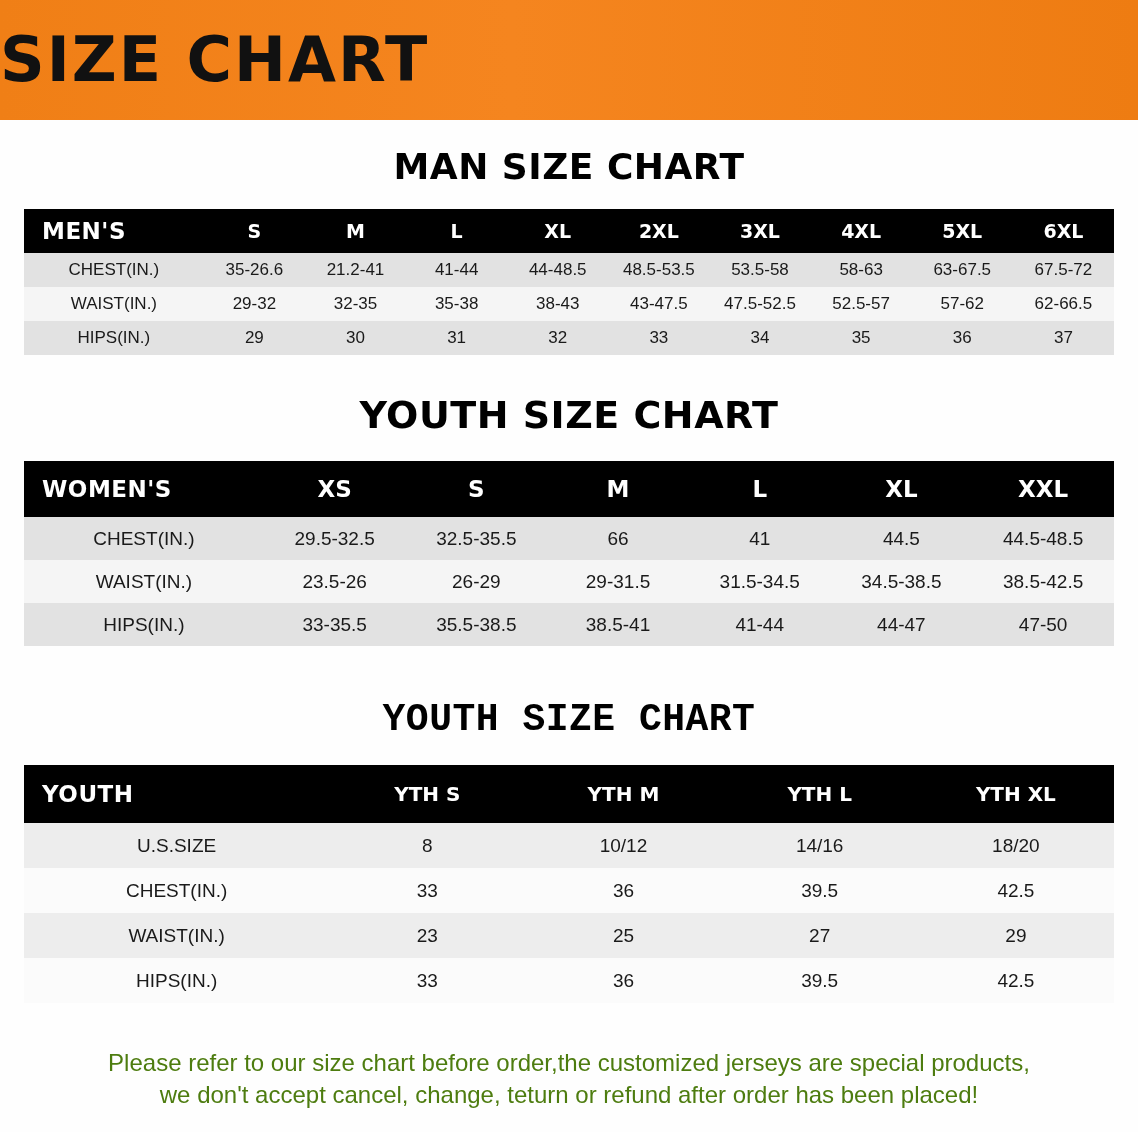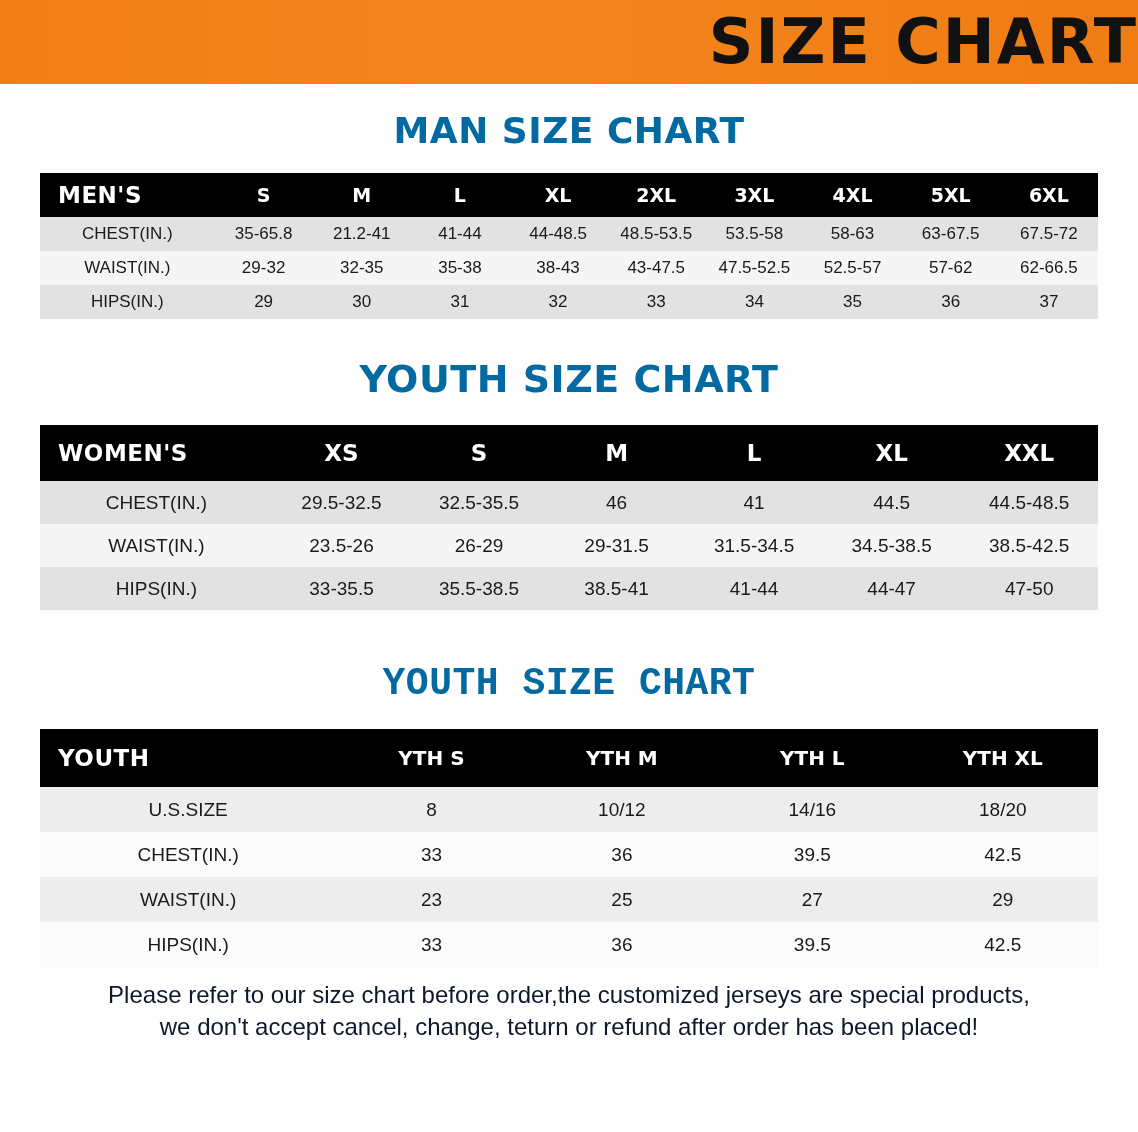--- a/index.html
+++ b/index.html
@@ -17,52 +17,52 @@
 
   .page {
     width: 1138px;
     height: 1132px;
     position: relative;
     background: #fefefe;
   }
 
   
   .banner {
-    height: 84px;
+    height: 120px;
     background: linear-gradient(90deg, #f07f16 0%, #f5851f 45%, #ee7c12 100%);
     display: flex;
     align-items: center;
-    justify-content: flex-end;
+    justify-content: flex-start;
   }
   .banner-title {
     font-family: "DejaVu Sans", sans-serif;
     font-weight: bold;
     font-size: 62px;
     letter-spacing: 2px;
     color: #111111;
     line-height: 1;
     text-align: center;
   }
 
   
   .section-title {
     text-align: center;
     font-family: "DejaVu Sans", sans-serif;
     font-weight: bold;
     font-size: 36px;
-    color: #0369a1;
+    color: #000000;
     letter-spacing: 0.5px;
   }
   .title-man    { margin: 26px 0 22px 0; }
   .title-women  { margin: 38px 0 24px 0; font-size: 38px; }
   .title-youth  { margin: 52px 0 24px 0; font-size: 38px; font-family: Liberation Mono, monospace; }
 
   
   .table-wrap {
-    padding: 0 40px;
+    padding: 0 24px;
   }
   table.size-table {
     width: 100%;
     border-collapse: collapse;
     table-layout: fixed;
   }
   table.size-table th,
   table.size-table td {
     text-align: center;
     font-family: "Liberation Sans", sans-serif;
@@ -110,22 +110,22 @@
   .youth tbody td { font-size: 19px; }
   .youth tbody tr:nth-child(odd)  { background: #ededed; }
   .youth tbody tr:nth-child(even) { background: #fbfbfb; }
 
   td.rowhead {
     color: #111111;
   }
 
   
   .note {
-    margin: 12px 40px 0 40px;
-    color: #0f172a;
+    margin: 44px 40px 0 40px;
+    color: #4d7c0f;
     font-family: "Liberation Sans", sans-serif;
     font-size: 24px;
     line-height: 1.35;
     text-align: center;
   }
   .note span { display: block; }
 </style>
 </head>
 <body>
 
@@ -152,21 +152,21 @@
           <th>2XL</th>
           <th>3XL</th>
           <th>4XL</th>
           <th>5XL</th>
           <th>6XL</th>
         </tr>
       </thead>
       <tbody>
         <tr>
           <td class="rowhead">CHEST(IN.)</td>
-          <td>35-65.8</td>
+          <td>35-26.6</td>
           <td>21.2-41</td>
           <td>41-44</td>
           <td>44-48.5</td>
           <td>48.5-53.5</td>
           <td>53.5-58</td>
           <td>58-63</td>
           <td>63-67.5</td>
           <td>67.5-72</td>
         </tr>
         <tr>
@@ -213,21 +213,21 @@
           <th>L</th>
           <th>XL</th>
           <th>XXL</th>
         </tr>
       </thead>
       <tbody>
         <tr>
           <td class="rowhead">CHEST(IN.)</td>
           <td>29.5-32.5</td>
           <td>32.5-35.5</td>
-          <td>46</td>
+          <td>66</td>
           <td>41</td>
           <td>44.5</td>
           <td>44.5-48.5</td>
         </tr>
         <tr>
           <td class="rowhead">WAIST(IN.)</td>
           <td>23.5-26</td>
           <td>26-29</td>
           <td>29-31.5</td>
           <td>31.5-34.5</td>

